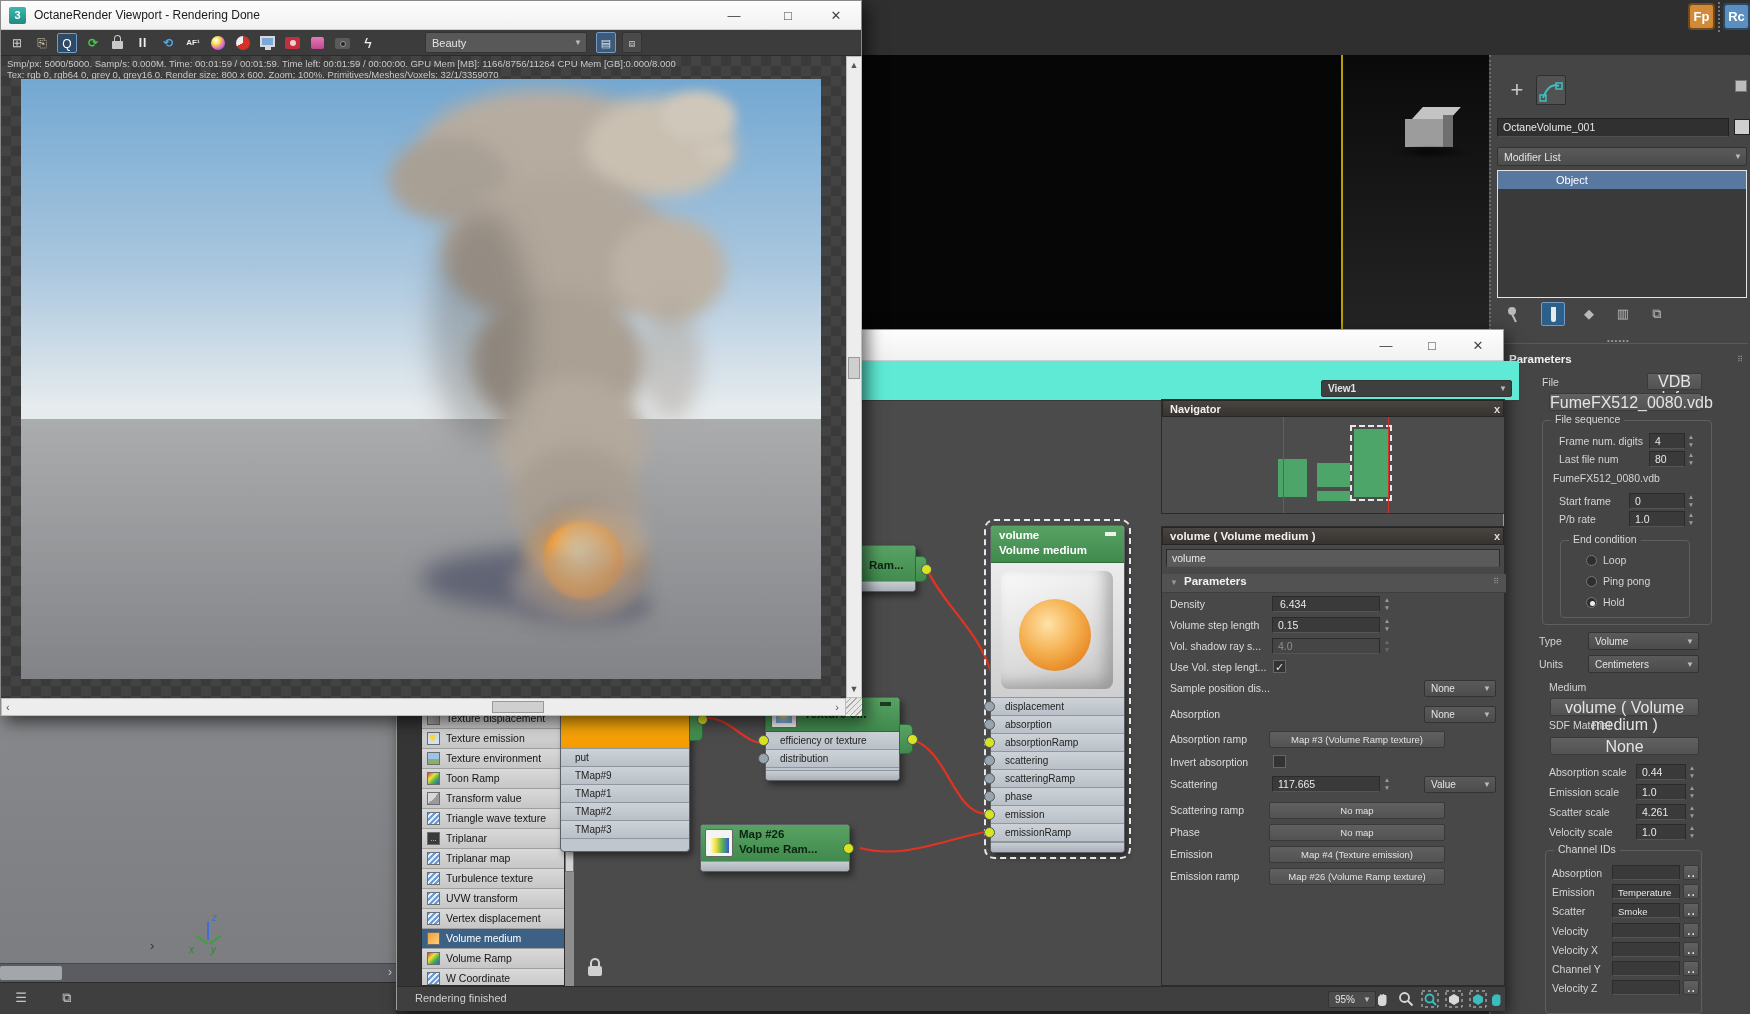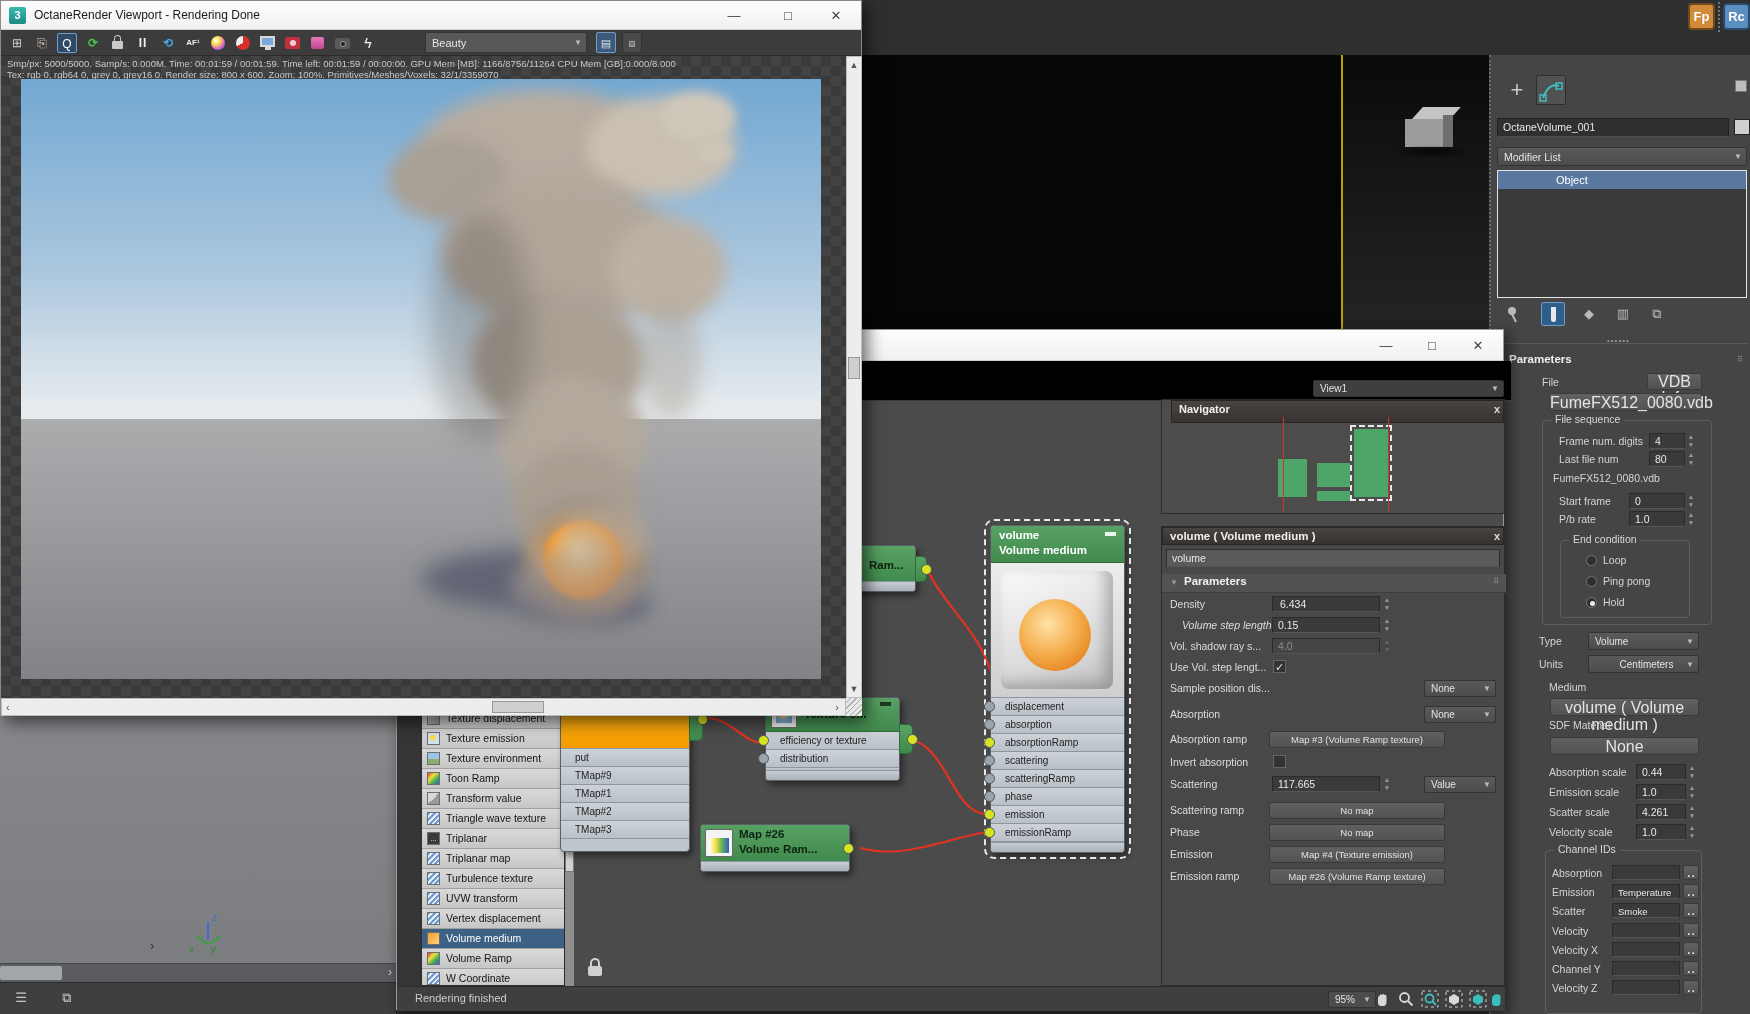--- a/index.html
+++ b/index.html
@@ -172,21 +172,21 @@
       <div class="cp-label" style="left:42px;top:13px;">Loop</div>
       <div class="radio" style="left:25px;top:35px;"></div>
       <div class="cp-label" style="left:42px;top:34px;">Ping pong</div>
       <div class="radio on" style="left:25px;top:56px;"></div>
       <div class="cp-label" style="left:42px;top:55px;">Hold</div>
     </div>
 
     <div class="cp-label" style="left:48px;top:580px;">Type</div>
     <div class="pdrop" style="left:97px;top:577px;width:111px;height:18px;line-height:17px;"><span>Volume</span><span class="arr">▼</span></div>
     <div class="cp-label" style="left:48px;top:603px;">Units</div>
-    <div class="pdrop" style="left:97px;top:600px;width:111px;height:18px;line-height:17px;text-align:center;"><span>Centimeters</span><span class="arr">▼</span></div>
+    <div class="pdrop" style="left:97px;top:600px;width:111px;height:18px;line-height:17px;"><span>Centimeters</span><span class="arr">▼</span></div>
 
     <div class="cp-label" style="left:58px;top:626px;">Medium</div>
     <div class="cpbtn" style="left:59px;top:643px;width:149px;height:18px;line-height:17px;"><span>volume ( Volume medium )</span></div>
     <div class="cp-label" style="left:58px;top:664px;">SDF Material</div>
     <div class="cpbtn" style="left:59px;top:682px;width:149px;height:18px;line-height:17px;"><span>None</span></div>
 
     <div class="cp-label" style="left:58px;top:711px;">Absorption scale</div>
     <div class="pfield" style="left:145px;top:709px;width:50px;height:16px;"><span>0.44</span></div>
     <div class="pspin" style="left:195px;top:709px;">▲<br>▼</div>
     <div class="cp-label" style="left:58px;top:731px;">Emission scale</div>
@@ -226,21 +226,21 @@
   </div>
 
   <div class="a" style="left:396px;top:329px;width:1108px;height:681px;background:#4b4b4b;border:1px solid #9a9a9a;box-shadow:4px 5px 14px rgba(0,0,0,.55);">
 
     <div class="a winbar" style="left:0;top:0;width:100%;height:31px;">
       <div class="a winbtn" style="left:978px;top:7px;width:22px;height:17px;">—</div>
       <div class="a winbtn" style="left:1024px;top:7px;width:22px;height:17px;">□</div>
       <div class="a winbtn" style="left:1070px;top:7px;width:22px;height:17px;">✕</div>
     </div>
 
-    <div class="a" style="left:8px;top:31px;width:100%;height:40px;background:#000000;border-bottom:1px solid #3a3a3a;">
+    <div class="a" style="left:16px;top:31px;width:100%;height:40px;background:#5eead4;border-bottom:1px solid #3a3a3a;font-weight:bold;">
       <div class="pdrop" style="left:908px;top:19px;width:191px;height:17px;background:#3f3f3f;line-height:16px;"><span>View1</span><span class="arr">▼</span></div>
     </div>
 
     <div class="a" style="left:0;top:71px;width:24px;height:585px;background:#353535;"></div>
 
     <div class="a" style="left:24px;top:378px;width:144px;height:278px;overflow:hidden;background:#cfcfcf;border:1px solid #2e2e2e;">
       <div class="listrow" style="top:0px;">
           <span class="lic ic-disp"></span>
           <span class="lbl">Texture displacement</span>
         </div>
@@ -299,21 +299,21 @@
     </div>
     <div class="a" style="left:168px;top:378px;width:9px;height:278px;background:#8e8e8e;">
       <div class="a" style="left:0;top:80px;width:9px;height:84px;background:#d2d2d2;border:1px solid #777;"></div>
     </div>
     <div class="a" style="left:190px;top:628px;width:16px;height:19px;">
       <div class="a" style="left:3px;top:0;width:10px;height:9px;border:2px solid #d0d0d0;border-bottom:none;border-radius:6px 6px 0 0;"></div>
       <div class="a" style="left:1px;top:8px;width:14px;height:10px;background:#d0d0d0;border-radius:2px;"></div>
     </div>
 
     <div class="a" style="left:764px;top:69px;width:344px;height:115px;background:#4c4c4c;border:1px solid #2c2c2c;">
-      <div class="ne-panelbar" style="height:23px;margin-left:9px;"><span>Navigator</span><span class="ne-x">x</span></div>
+      <div class="ne-panelbar" style="height:17px;"><span>Navigator</span><span class="ne-x">x</span></div>
       <div class="a" style="left:0;top:17px;width:342px;height:96px;overflow:hidden;">
         <div class="a" style="left:116px;top:42px;width:29px;height:38px;background:#4da56a;"></div>
         <div class="a" style="left:155px;top:46px;width:33px;height:24px;background:#4da56a;"></div>
         <div class="a" style="left:155px;top:74px;width:33px;height:10px;background:#4da56a;"></div>
         <div class="a" style="left:192px;top:12px;width:34px;height:68px;background:#4da56a;outline:2px dashed #e8e8e8;outline-offset:2px;"></div>
         <div class="a" style="left:121px;top:0;width:1px;height:96px;background:#d03030;"></div>
         <div class="a" style="left:226px;top:0;width:1px;height:96px;background:#d03030;"></div>
       </div>
     </div>
 
@@ -322,21 +322,21 @@
       <div class="pfield" style="left:4px;top:22px;width:334px;height:18px;background:#5a5a5a;line-height:17px;"><span>volume</span></div>
       <div class="a" style="left:0;top:47px;width:344px;height:19px;background:#525252;border-bottom:1px solid #3e3e3e;">
         <span class="a" style="left:8px;top:4px;color:#9a9a9a;font-size:8px;">▼</span>
         <span class="a" style="left:22px;top:1px;color:#f0f0f0;font-weight:bold;font-size:11.5px;">Parameters</span>
         <span class="a dotgrip" style="right:6px;top:3px;">⠿</span>
       </div>
 
       <div class="prow-label" style="left:8px;top:71px;">Density</div>
       <div class="pfield" style="left:110px;top:69px;width:108px;height:16px;padding-left:7px;"><span>6.434</span></div>
       <div class="pspin" style="left:219px;top:69px;">▲<br>▼</div>
-      <div class="prow-label" style="left:20px;top:92px;font-style:italic;">Volume step length</div>
+      <div class="prow-label" style="left:8px;top:92px;">Volume step length</div>
       <div class="pfield" style="left:110px;top:90px;width:108px;height:16px;"><span>0.15</span></div>
       <div class="pspin" style="left:219px;top:90px;">▲<br>▼</div>
       <div class="prow-label" style="left:8px;top:113px;">Vol. shadow ray s...</div>
       <div class="pfield" style="left:110px;top:111px;width:108px;height:16px;color:#8f8f8f;background:#454545;"><span>4.0</span></div>
       <div class="pspin" style="left:219px;top:111px;color:#6a6a6a;">▲<br>▼</div>
       <div class="prow-label" style="left:8px;top:134px;">Use Vol. step lengt...</div>
       <div class="pcheck" style="left:111px;top:133px;">✓</div>
       <div class="prow-label" style="left:8px;top:155px;">Sample position dis...</div>
       <div class="pdrop" style="left:262px;top:153px;width:72px;height:17px;"><span>None</span><span class="arr">▼</span></div>
       <div class="prow-label" style="left:8px;top:181px;">Absorption</div>

